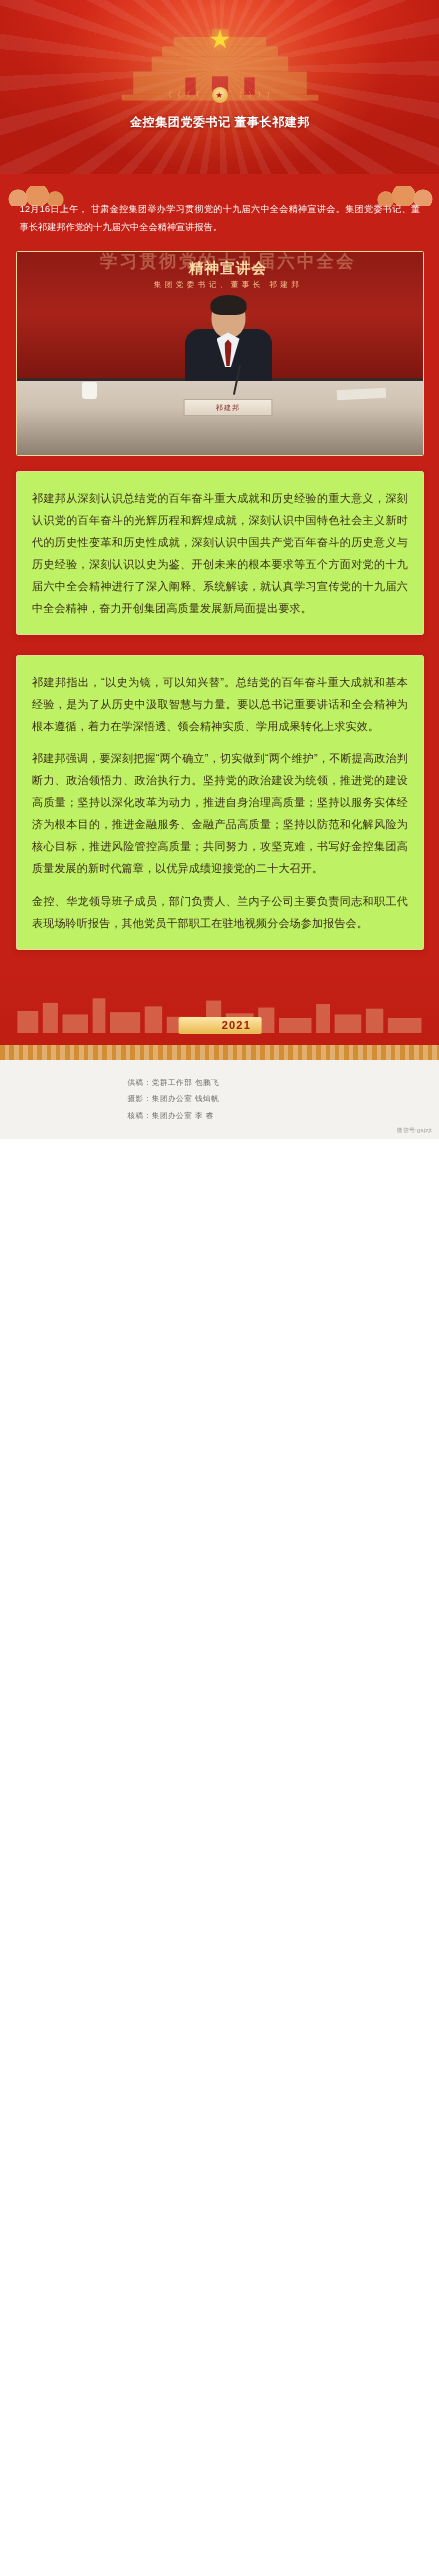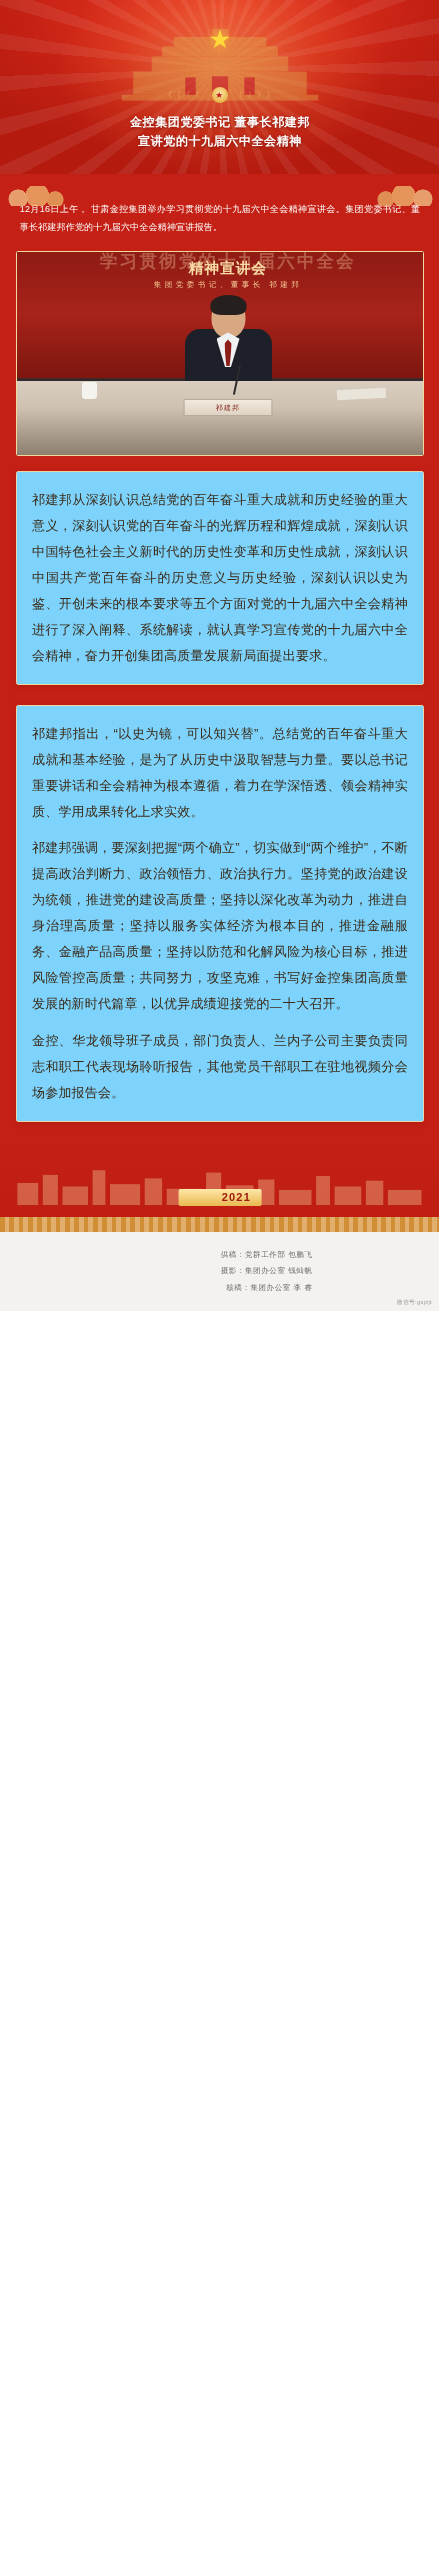--- a/index.html
+++ b/index.html
@@ -283,26 +283,26 @@
     right: 53px;
     bottom: 56px;
     width: 49px;
     height: 10.4px;
     background: #e9e4da;
     transform: rotate(-3deg);
   }
 
   .card {
     margin: 15px 16px 0 16px;
-    background: #7dd3fc;
+    background: #bef264;
     border: 0.6px solid #f0d6a6;
     border-radius: 2.3px;
     padding: 15px 15px;
     color: #3a2a17;
-    font-size: 13px;
+    font-size: 11px;
     line-height: 2.0;
     text-align: justify;
     letter-spacing: 0.2px;
     box-shadow: 0 1.2px 5.8px rgba(120,10,0,.22);
   }
   .card p { margin: 0 0 10.4px 0; }
   .card p:last-child { margin-bottom: 0; }
 
   .spacer { height: 23px; }
 
@@ -347,21 +347,21 @@
       #d4a23c 0px, #d4a23c 4.6px,
       #e8c87e 4.6px, #e8c87e 9.3px);
     opacity: .85;
   }
   .credits {
     margin: 15px auto 0 auto;
     width: 185px;
     color: #6b6b6b;
     font-size: 7.5px;
     line-height: 2.2;
-    text-align: right;
+    text-align: left;
     letter-spacing: 0.6px;
   }
   .wechat {
     position: absolute;
     right: 8px;
     bottom: 4.6px;
     color: #9a9a9a;
     font-size: 5.8px;
     letter-spacing: 0.3px;
   }
@@ -392,21 +392,20 @@
     <div class="star-big">★</div>
 
     <div class="ribbon-row">
       <span class="dashes">〈〈〈〈</span>
       <span class="seal"></span>
       <span class="dashes">〉〉〉〉</span>
     </div>
 
     <div class="banner-title">
       <div>金控集团党委书记 董事长祁建邦</div>
-      <div>宣讲党的十九届六中全会精神</div>
     </div>
   </div>
 
   <div class="cloud left"></div>
   <div class="cloud right"></div>
 
   <div class="lead">12月16日上午，  甘肃金控集团举办学习贯彻党的十九届六中全会精神宣讲会。集团党委书记、董事长祁建邦作党的十九届六中全会精神宣讲报告。</div>
 
   <div class="photo-wrap">
     <div class="photo">

